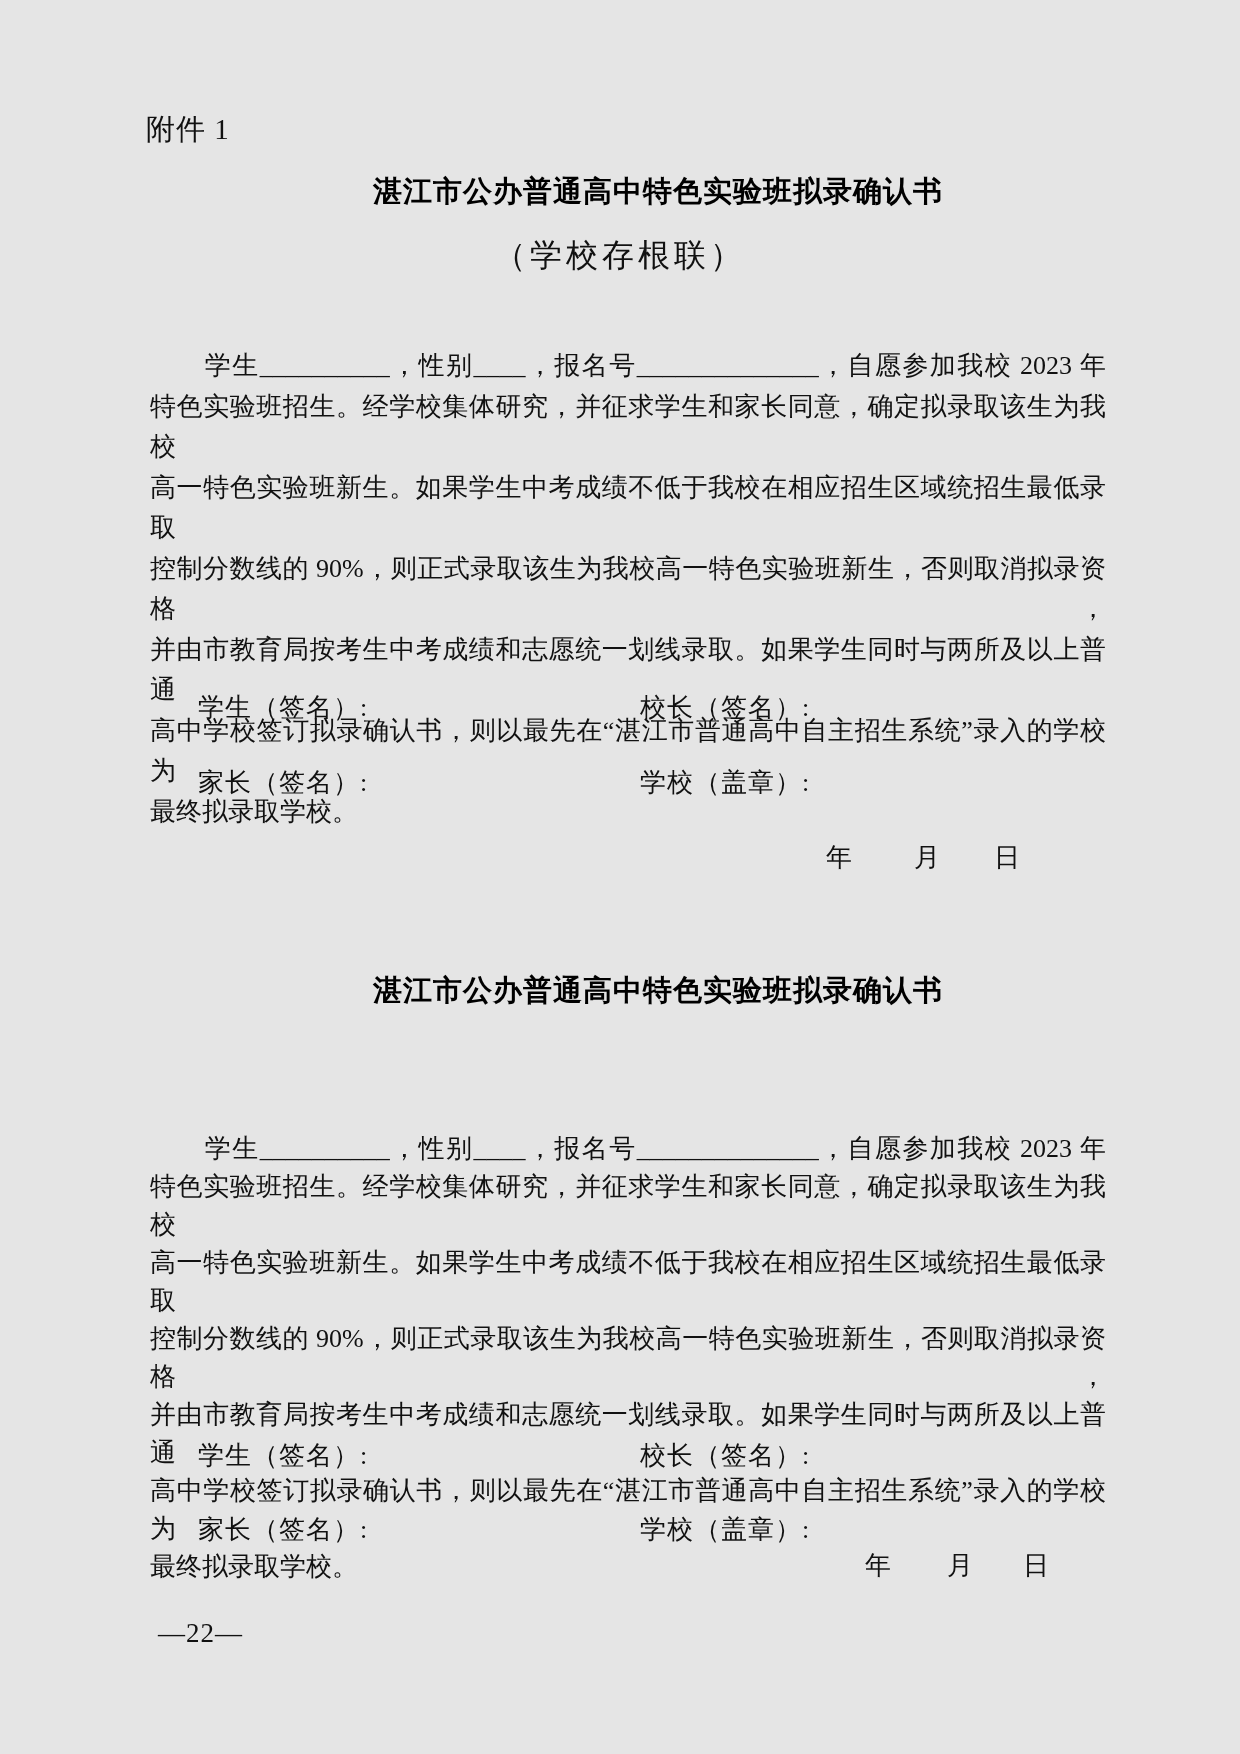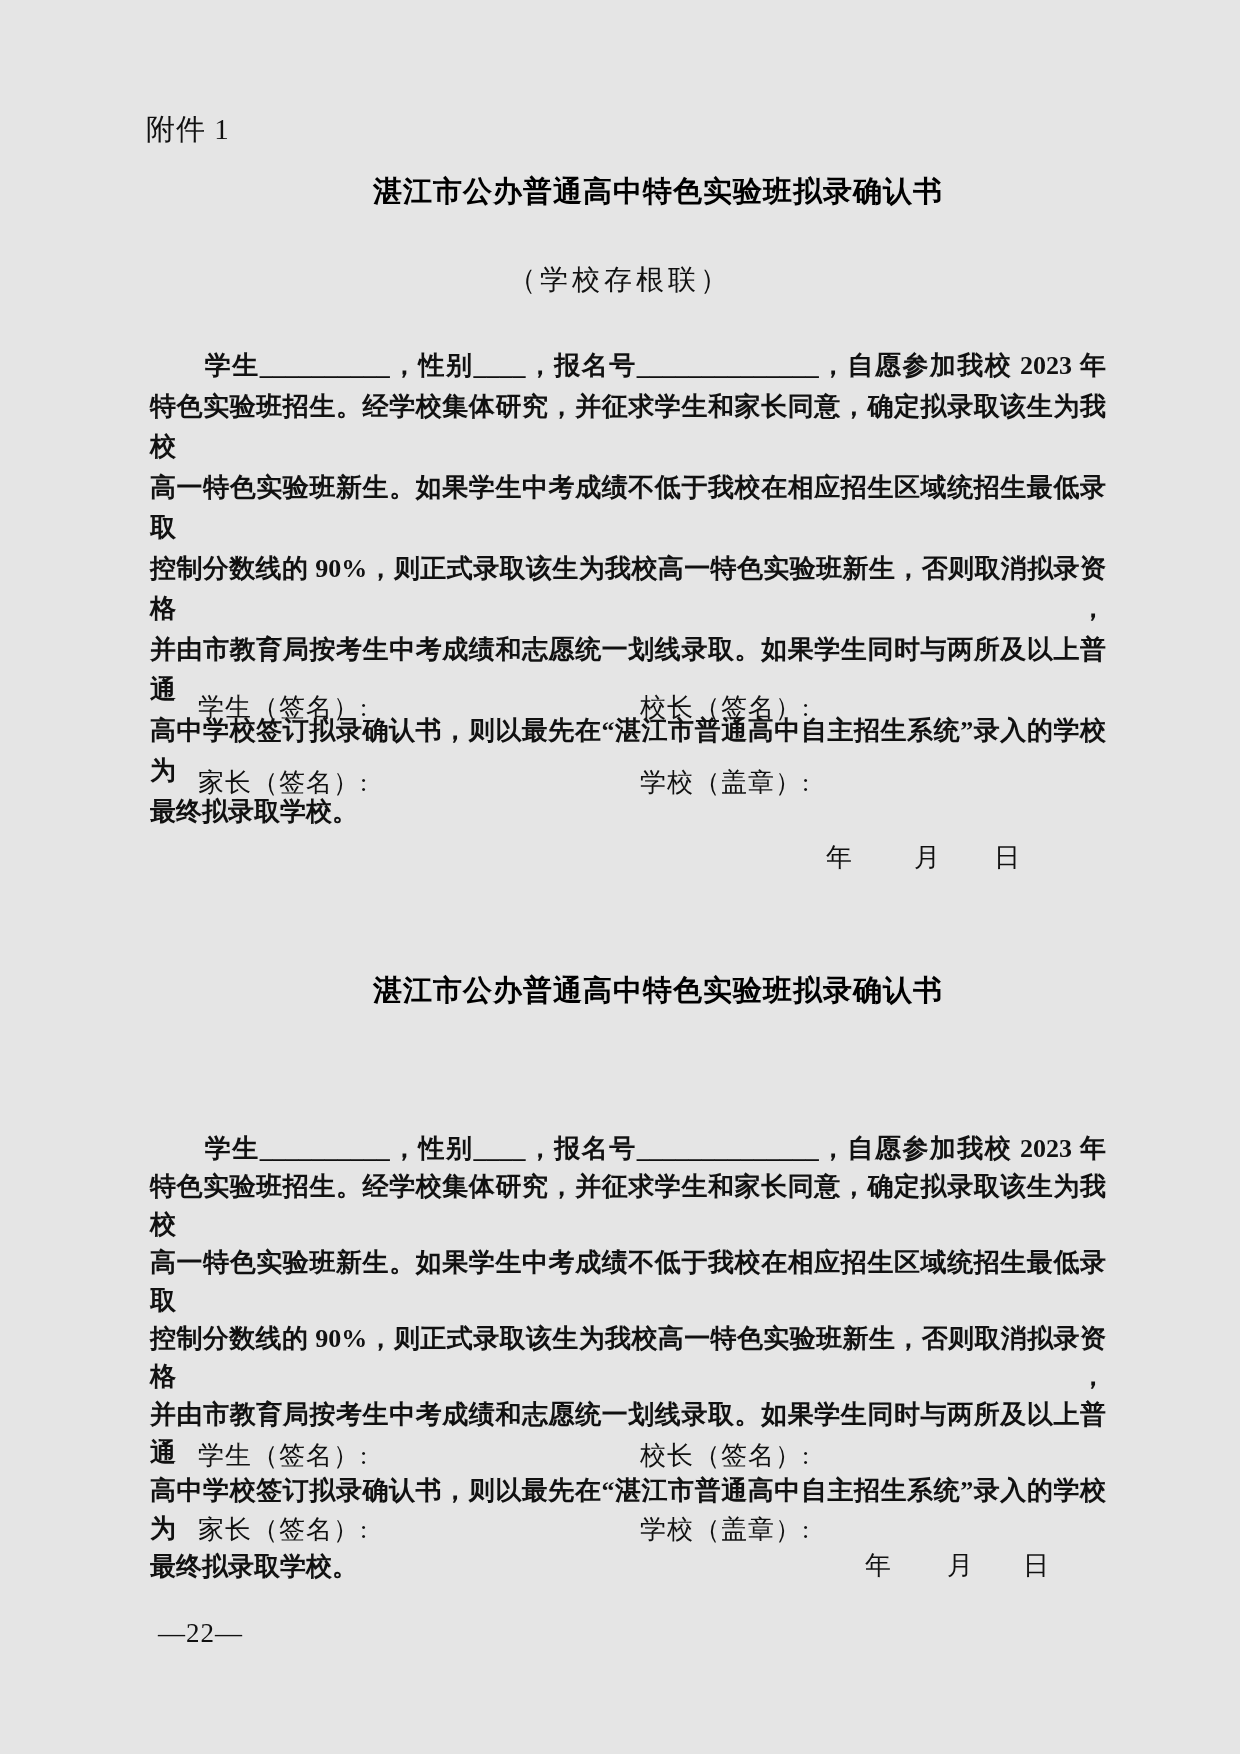--- a/index.html
+++ b/index.html
@@ -22,36 +22,35 @@
     font-weight:bold;
     font-size:29px; letter-spacing:1px;
     color:#000000;
     padding-left:38px;
   }
   .t1 { top:172px; }
   .t2 { top:971px; }
   .copy-label {
     position:absolute; left:0; width:100%;
     text-align:center;
-    font-size:28px; letter-spacing:4px;margin-top:27px;
+    font-size:32px; letter-spacing:4px;
   }
   .c1 { top:234px; }
   .c2 { top:1032px; }
   .para {
     position:absolute; left:150px; width:956px;
     font-size:26px;
   }
   .p1 { top:346px; }
   .p2 { top:1130px; }
   .p1 .pline { line-height:40.5px; }
   .p2 .pline { line-height:38px; }
   .pline {
     text-align:justify;
     text-align-last:justify;
-    font-weight:bold;
   }
   .pline.last {
     text-align-last:left;
   }
   .sig {
     position:absolute;
     font-size:26px;
     letter-spacing:1px;
     white-space:nowrap;
   }

